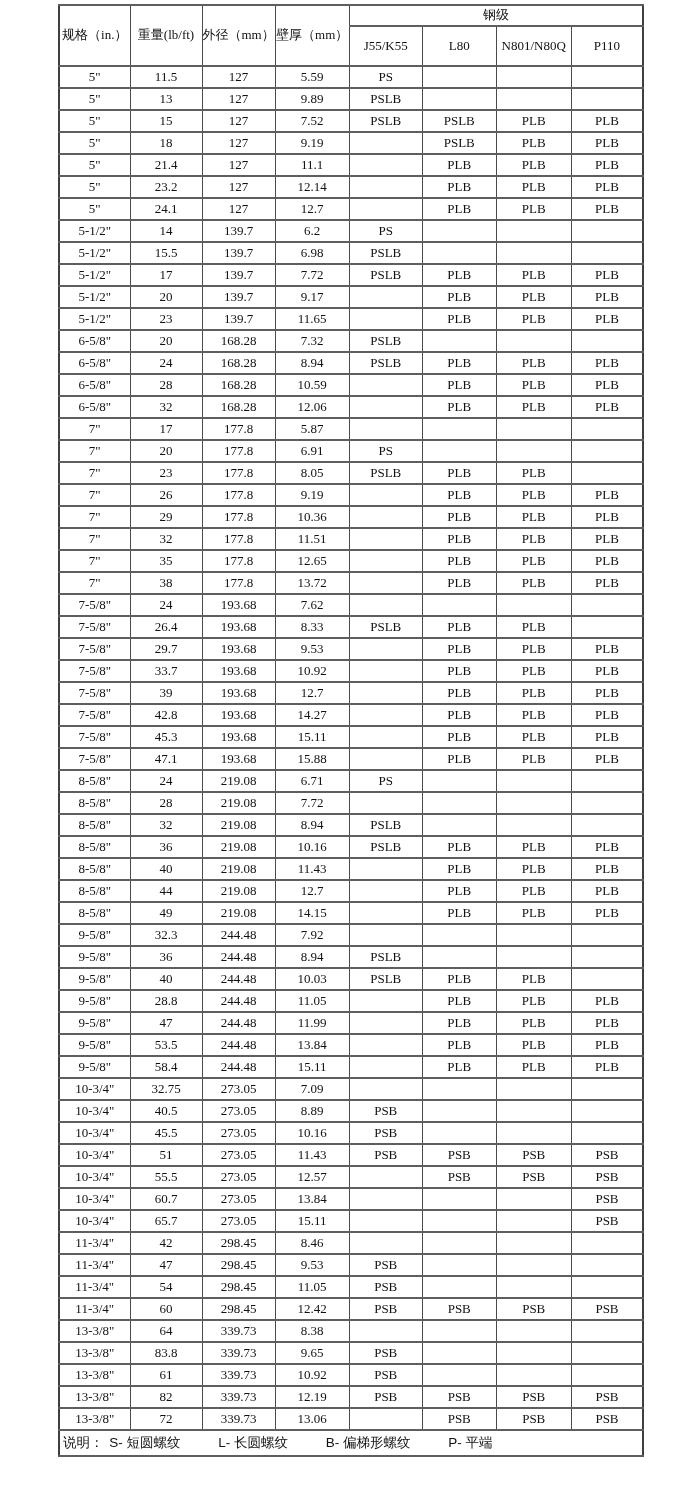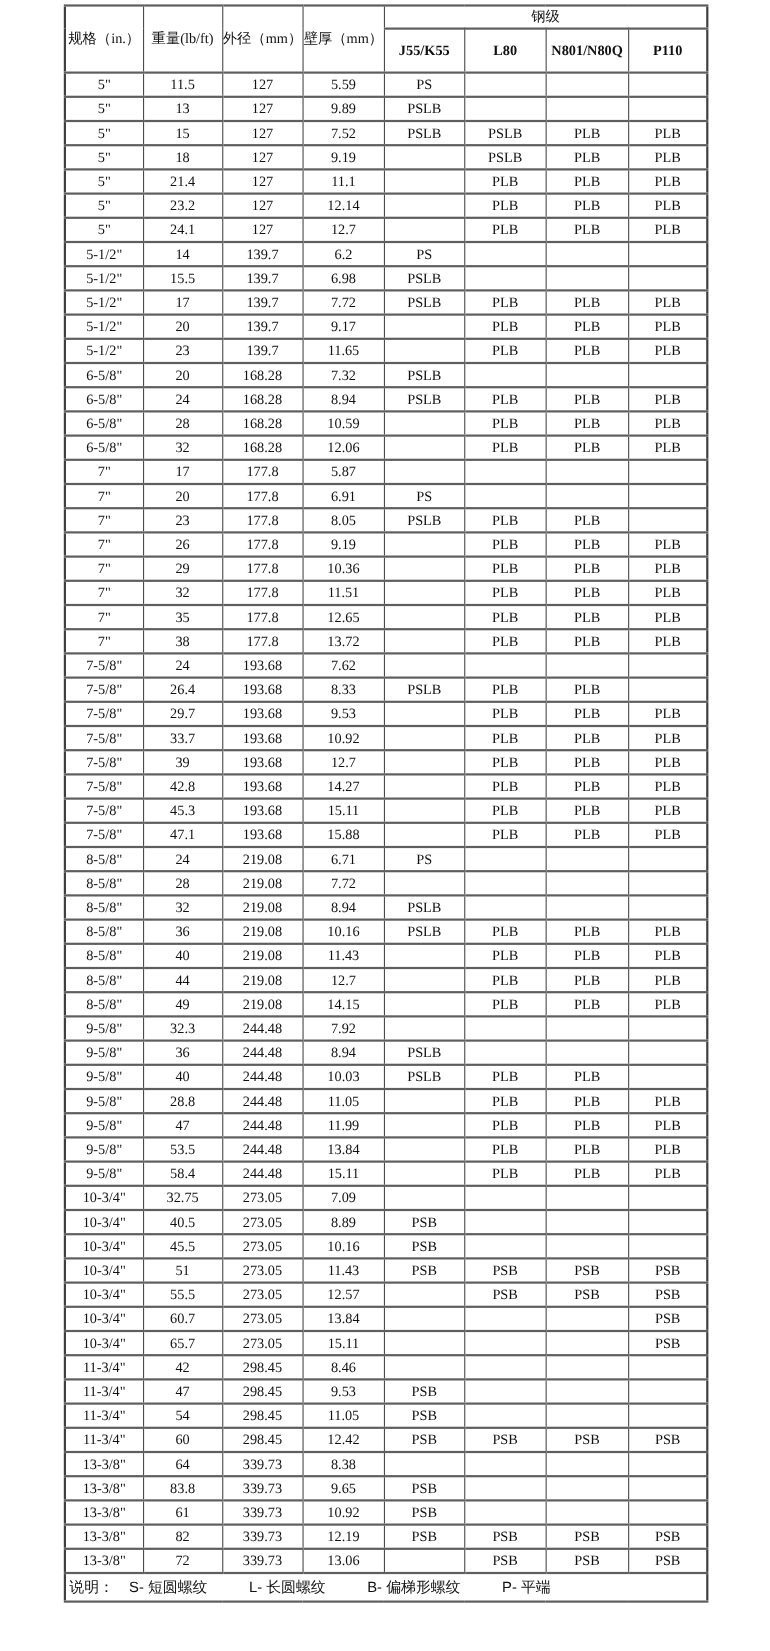--- a/index.html
+++ b/index.html
@@ -40,31 +40,31 @@
   }
   col.c0 { width: 71px; }
   col.c1 { width: 72px; }
   col.c2 { width: 73px; }
   col.c3 { width: 74px; }
   col.c4 { width: 73px; }
   col.c5 { width: 74px; }
   col.c6 { width: 75px; }
   col.c7 { width: 72px; }
   tr.hdr-top td { height: 19px; }
-  tr.hdr-bot td { height: 38px; font-weight: bold; }
+  tr.hdr-bot td { height: 38px; }
   tbody.data tr td { height: 20px; }
   tr.note-row td {
     height: 24px;
     text-align: left;
     padding-left: 3px;
     font-family: "Liberation Sans", "DejaVu Sans", sans-serif;
     font-size: 13.5px;
   }
   tr.note-row span { margin-right: 34px; }
-  tr.note-row span.note-label { margin-right: 10px; }
+  tr.note-row span.note-label { margin-right: 2px; font-family: Liberation Mono, monospace; }
 </style>
 </head>
 <body>
 
 <div class="table-wrap">
   <table class="spec">
     <colgroup>
       <col class="c0">
         <col class="c1">
         <col class="c2">

